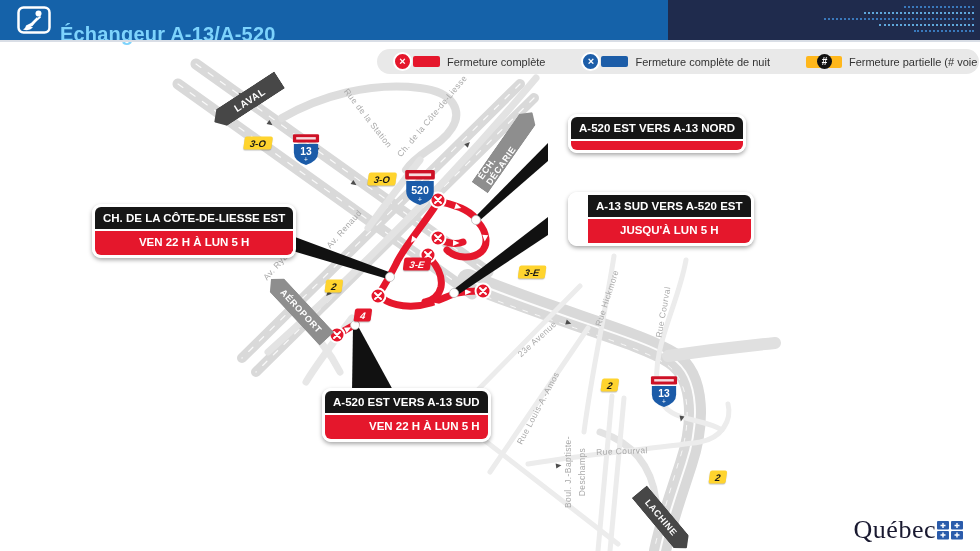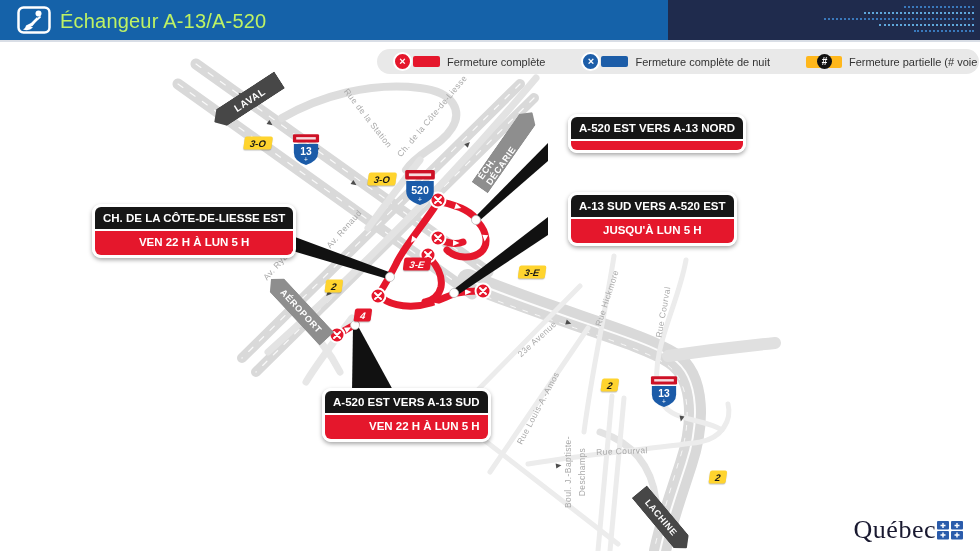--- a/index.html
+++ b/index.html
@@ -3,21 +3,21 @@
 <meta charset="utf-8">
 <style>
   html,body{margin:0;padding:0;background:#fff;}
   .stage{position:relative;width:980px;height:551px;overflow:hidden;background:#fff;
          font-family:"Liberation Sans",sans-serif;}
   
   .hdr{position:absolute;left:0;top:0;width:980px;height:40px;background:#1562A9;z-index:30;}
   .hdr-right{position:absolute;left:668px;top:0;width:312px;height:40px;background:#1F2B4D;}
   .hdr-rule{position:absolute;left:0;top:40px;width:980px;height:2px;background:#D9DEE6;z-index:30;}
   .hdr-icon{position:absolute;left:17px;top:6px;width:34px;height:28px;}
-  .hdr-title{position:absolute;left:60px;top:10px;color:#bef264;font-size:20px;font-weight:normal;letter-spacing:.2px;}
+  .hdr-title{position:absolute;left:60px;top:23px;color:#7dd3fc;font-size:20px;font-weight:bold;letter-spacing:.2px;}
   .hdr-date{position:absolute;left:690px;top:12px;color:#56A8DE;font-size:13px;font-weight:bold;letter-spacing:.6px;}
   .dotrow{position:absolute;border-top:2px dotted #3A79BC;}
   .dotrow.lt{border-top-color:#5FA8DC;}
   
   .legend{position:absolute;left:377px;top:49px;width:602px;height:25px;background:#E9E9E9;
           border-radius:13px;display:flex;align-items:center;padding:0 16px;box-sizing:border-box;
           gap:10px;z-index:29;font-size:11px;color:#333;}
   .leg-item{display:flex;align-items:center;gap:7px;white-space:nowrap;}
   .leg-item + .leg-item{margin-left:26px;}
   .xcirc{width:15px;height:15px;border-radius:50%;display:flex;align-items:center;justify-content:center;
@@ -228,21 +228,21 @@
   <div class="tag closed" style="left:417px;top:264px;">3-E</div>
   <div class="tag" style="left:532px;top:272px;">3-E</div>
   <div class="tag" style="left:610px;top:385px;">2</div>
   <div class="tag" style="left:718px;top:477px;">2</div>
 
   <div class="callout" style="left:538px;top:114px;">
     <div class="head">A-520 EST VERS A-13 NORD</div>
     <div class="body">
     </div>
   </div>
-  <div class="callout" style="left:538px;top:192px;">
+  <div class="callout" style="left:538px;top:192px;padding-left:17px;">
     <div class="head">A-13 SUD VERS A-520 EST</div>
     <div class="body">
       <div>JUSQU'À LUN 5 H</div>
     </div>
   </div>
   <div class="callout" style="left:62px;top:204px;">
     <div class="head">CH. DE LA CÔTE-DE-LIESSE EST</div>
     <div class="body">
       <div>VEN 22 H À LUN 5 H</div>
     </div>

